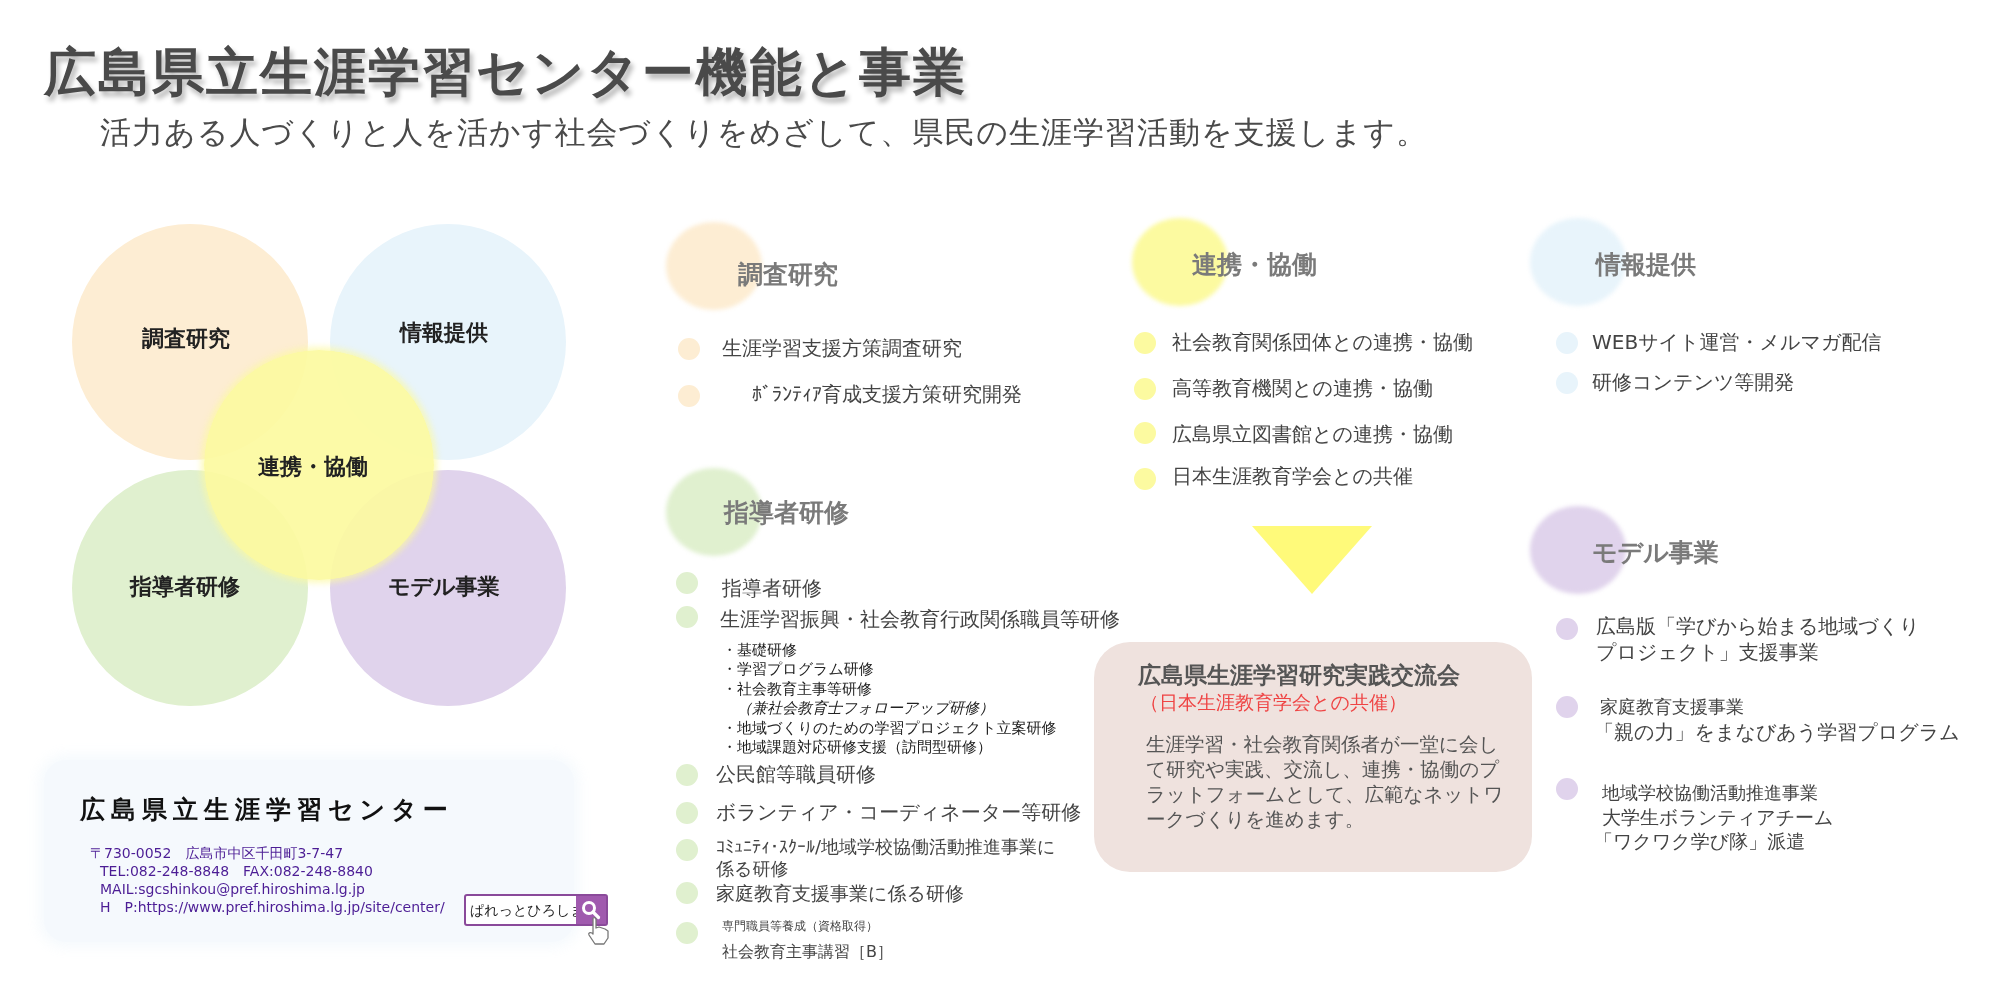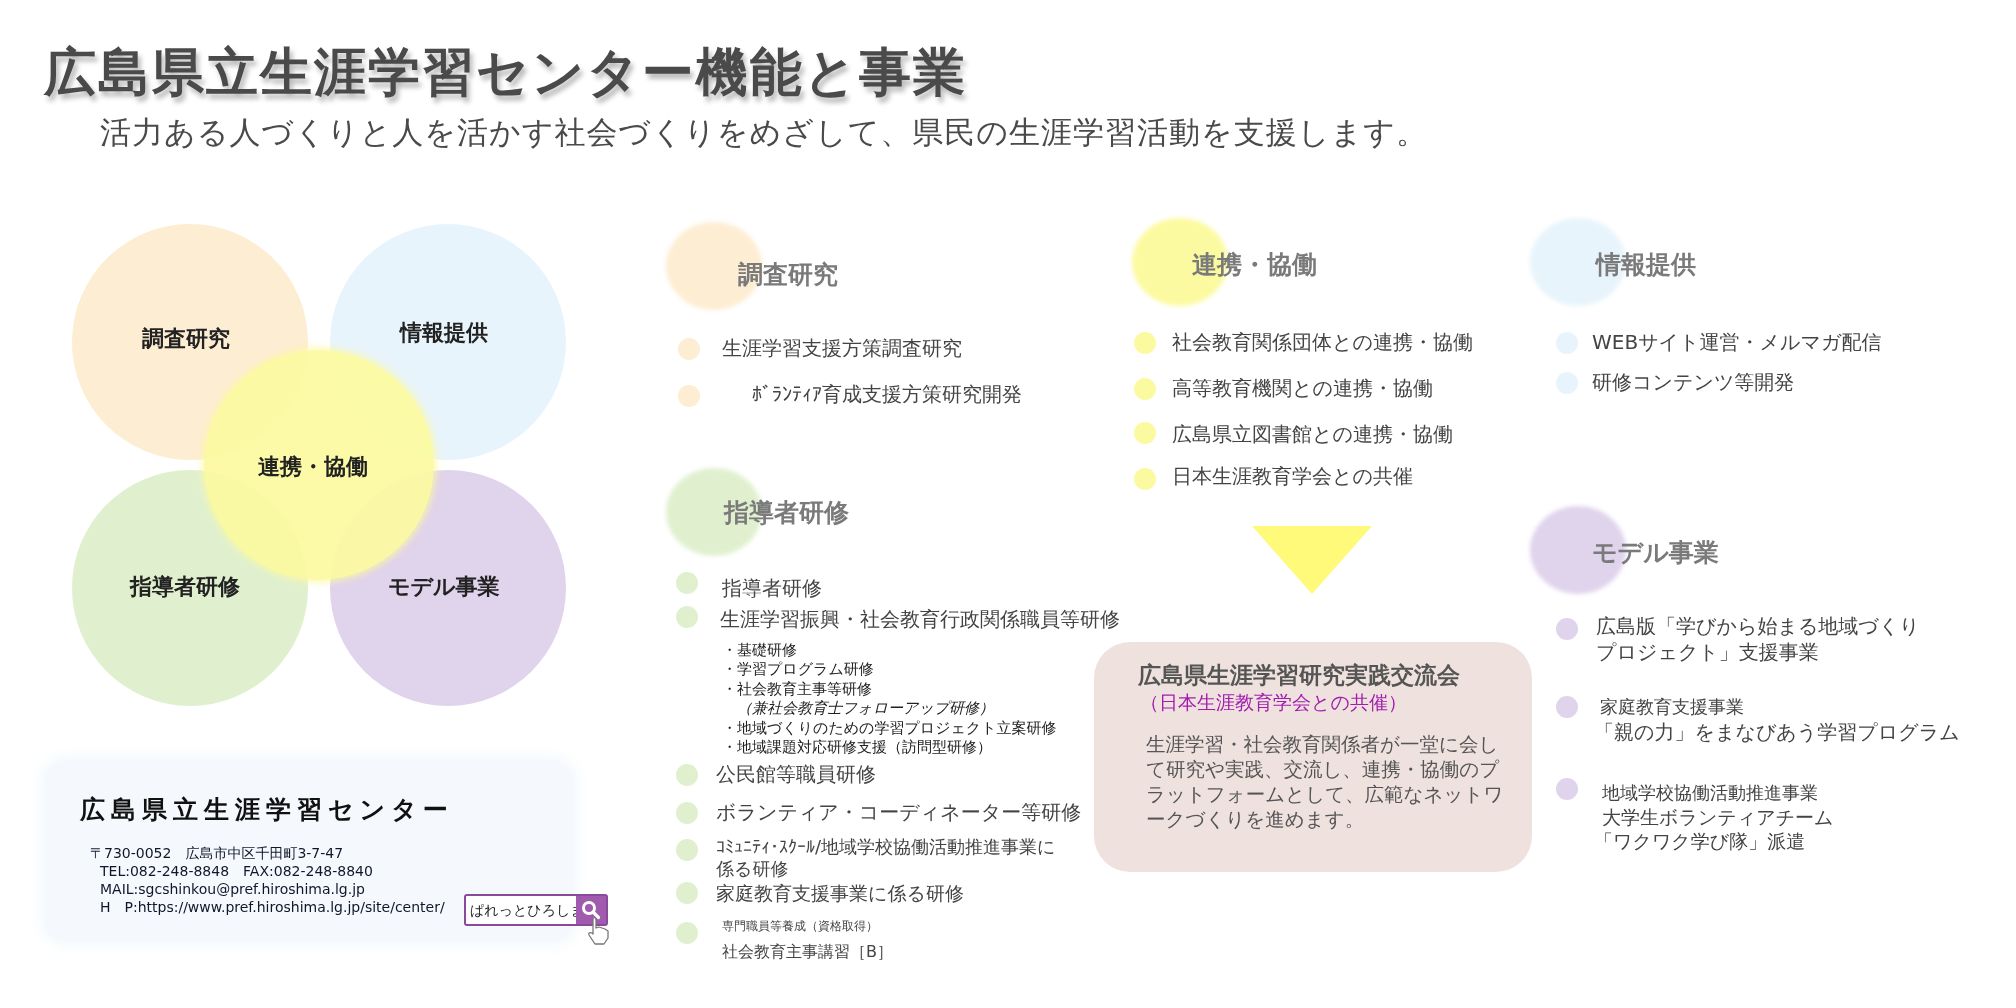--- a/index.html
+++ b/index.html
@@ -26,40 +26,40 @@
   .c-label-research { position:absolute; left:142px; top:324px; font-size:22px; font-weight:bold; color:#222; }
   .c-label-info { position:absolute; left:400px; top:318px; font-size:22px; font-weight:bold; color:#222; }
   .c-label-training { position:absolute; left:130px; top:572px; font-size:22px; font-weight:bold; color:#222; }
   .c-label-model { position:absolute; left:388px; top:572px; font-size:22px; font-weight:bold; color:#222; }
   .c-label-collab { position:absolute; left:258px; top:452px; font-size:22px; font-weight:bold; color:#222; }
 
   
   .card { left:44px; top:760px; width:530px; height:182px; background:#f5f9fd; border-radius:22px;
     box-shadow:0 0 12px 6px rgba(245,249,253,0.9); }
   .card-title { left:80px; top:793px; font-size:25px; font-weight:bold; color:#111; letter-spacing:6px; }
-  .card-line { font-size:14px; color:#0f172a; white-space:pre; }
+  .card-line { font-size:14px; color:#4c1d95; white-space:pre; }
   .search { left:464px; top:894px; width:144px; height:32px; border:2px solid #8a4a9a; border-radius:3px;
     background:#fff; box-sizing:border-box; display:flex; }
   .search-text { flex:1; font-size:14px; color:#222; padding:6px 0 0 4px; white-space:nowrap; overflow:hidden; }
   .search-btn { width:30px; background:#a05aae; display:flex; align-items:center; justify-content:center; }
   .cursor { left:586px; top:916px; }
 
   
   .blob { position:absolute; border-radius:50%; filter:blur(2px); }
   .sec-title { position:absolute; font-size:25px; font-weight:bold; color:#7a7a7a; }
   .item { position:absolute; font-size:20px; color:#444; white-space:nowrap; line-height:1.25; }
   .dot { position:absolute; width:22px; height:22px; border-radius:50%; }
   .sub { position:absolute; font-size:15px; color:#222; white-space:pre; line-height:19.5px; }
 
   .arrow { left:1252px; top:526px; width:0; height:0;
     border-left:60px solid transparent; border-right:60px solid transparent; border-top:68px solid #fffa7a; }
 
   .box { left:1094px; top:642px; width:438px; height:230px; background:#efe2de; border-radius:36px; }
   .box-title { left:1138px; top:660px; font-size:23px; font-weight:bold; color:#555; font-family:"DejaVu Serif","Liberation Serif",serif; }
-  .box-sub { left:1140px; top:690px; font-size:19px; color:#a21caf; }
+  .box-sub { left:1140px; top:690px; font-size:19px; color:#ef4444; }
   .box-body { left:1146px; top:732px; width:360px; font-size:19.5px; color:#555; line-height:25px;font-family:Liberation Serif, serif; }
 </style>
 </head>
 <body>
 
 <div class="abs title">広島県立生涯学習センター機能と事業</div>
 <div class="abs subtitle">活力ある人づくりと人を活かす社会づくりをめざして、県民の生涯学習活動を支援します。</div>
 
 <div>
   <div class="circle c-research"></div>

